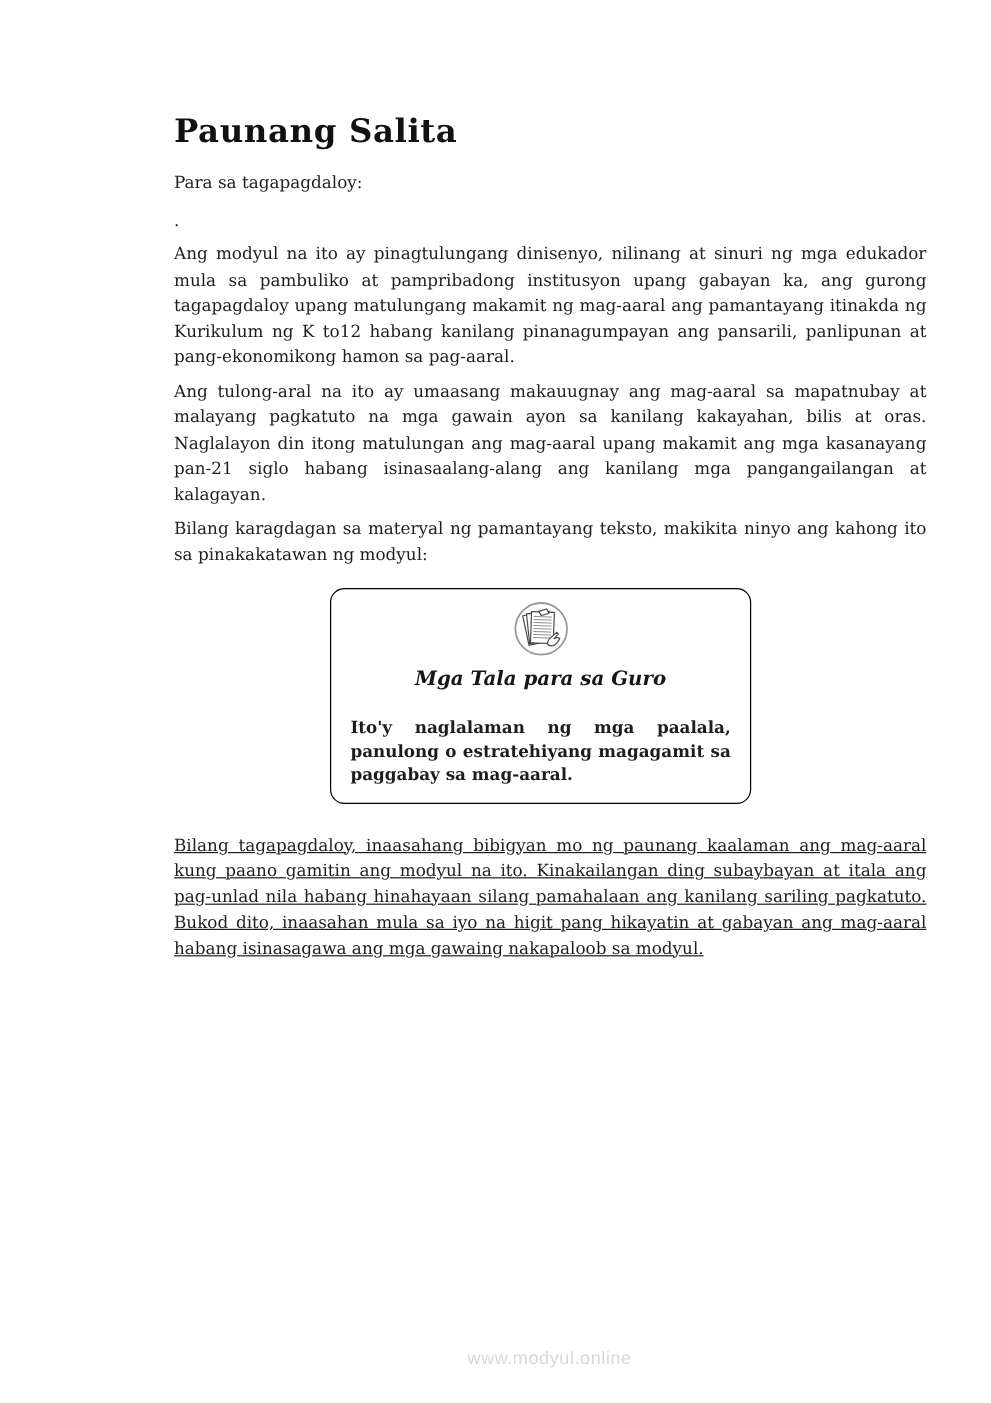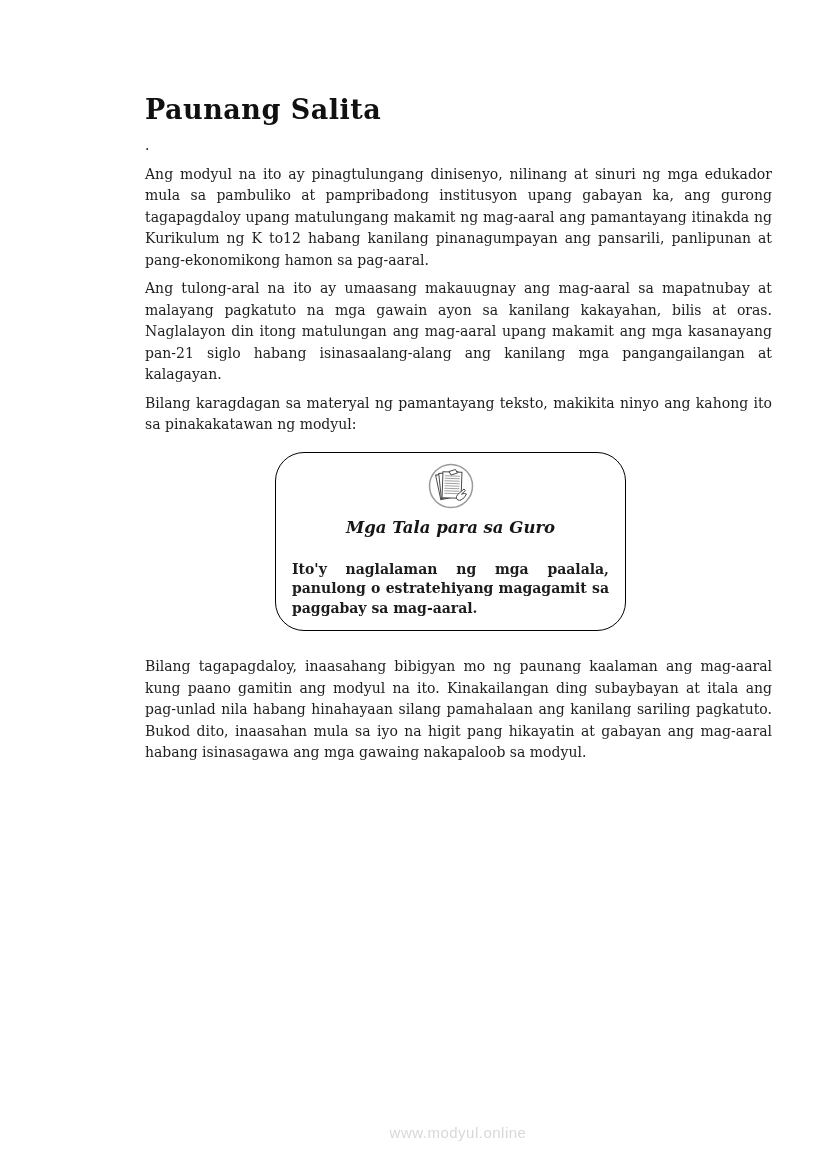--- a/index.html
+++ b/index.html
@@ -53,21 +53,21 @@
     margin-top: 9px;
     font-size: 14px;
     line-height: 21.5px;
   }
   .callout {
     margin-top: 16px;
     margin-left: 130px;
     width: 351px;
     min-height: 164px;
     border: 1.6px solid #000000;
-    border-radius: 29px;
+    border-radius: 12px;
     padding: 9px 16px 12px 16px;
     background: #ffffff;
   }
   .callout-icon-wrap {
     text-align: center;
     line-height: 0;
   }
   .callout-heading {
     margin-top: 8px;
     text-align: center;
@@ -82,20 +82,21 @@
     font-size: 14px;
     line-height: 19.5px;
     text-align: justify;
     font-weight: bold;
   }
   .closing-para {
     margin-top: 25px;
     font-size: 14px;
     line-height: 21.5px;
     text-align: justify;
+    text-decoration: underline;
   }
   .watermark {
     position: absolute;
     left: 0;
     top: 1124px;
     width: 826px;
     text-align: center;
     font-family: "Liberation Sans", sans-serif;
     font-size: 15px;
     color: #d8d8d8;
@@ -103,20 +104,21 @@
   }
 </style>
 </head>
 <body>
 
 <div class="page">
   <div class="content">
 
     <h1 class="doc-title">Paunang Salita</h1>
 
+    <p class="salutation">Para sa tagapagdaloy:</p>
 
 
     <p class="stray-period">.</p>
 
     <p class="para">Ang modyul na ito ay pinagtulungang dinisenyo, nilinang at sinuri ng mga edukador mula sa pambuliko at pampribadong institusyon upang gabayan ka, ang gurong tagapagdaloy upang matulungang makamit ng mag-aaral ang pamantayang itinakda ng Kurikulum ng K to12 habang kanilang pinanagumpayan ang pansarili, panlipunan at pang-ekonomikong hamon sa pag-aaral.</p>
 
     <p class="para">Ang tulong-aral na ito ay umaasang makauugnay ang mag-aaral sa mapatnubay at malayang pagkatuto na mga gawain ayon sa kanilang kakayahan, bilis at oras. Naglalayon din itong matulungan ang mag-aaral upang makamit ang mga kasanayang pan-21 siglo habang isinasaalang-alang ang kanilang mga pangangailangan at kalagayan.</p>
 
     <p class="para">Bilang karagdagan sa materyal ng pamantayang teksto, makikita ninyo ang kahong ito sa pinakakatawan ng modyul:</p>
 

